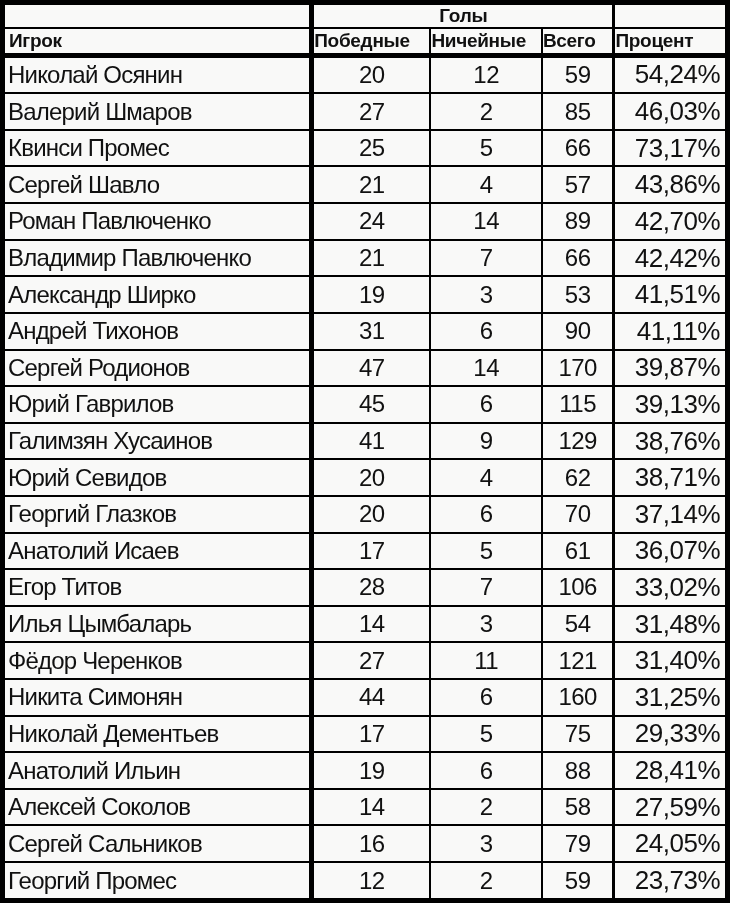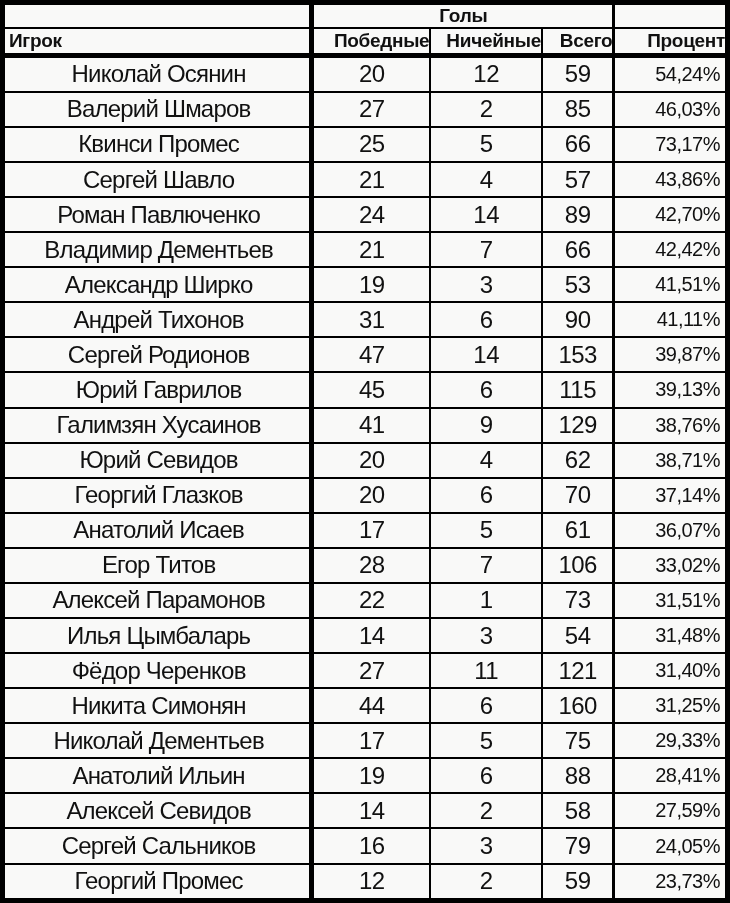--- a/index.html
+++ b/index.html
@@ -38,36 +38,36 @@
   tr.header-top { height: 25px; }
   tr.header-sub { height: 27px; }
 
   th {
     font-weight: bold;
     font-size: 19px;
     letter-spacing: -0.3px;
   }
   th.goals-span { text-align: center; }
   th.player-hdr { text-align: left; padding-left: 4px; margin-top: 47px; }
-  th.center-hdr { text-align: right; }
+  th.center-hdr { text-align: left; }
 
   td.player-cell {
-    text-align: center;
+    text-align: left;
     font-size: 24px;
     letter-spacing: -0.8px;
     padding-left: 3px;
   }
   td.num-cell {
     text-align: center;
     font-size: 24px;
     letter-spacing: -0.5px;
   }
   td.pct-cell {
     text-align: right;
-    font-size: 20px;
+    font-size: 26px;
     letter-spacing: -0.5px;
     padding-right: 5px;
   }
 </style>
 </head>
 <body>
 
 <table class="stats-table">
   <colgroup>
     <col style="width: 305px">
@@ -120,21 +120,21 @@
         <td class="pct-cell b-med-left">43,86%</td>
       </tr>
       <tr>
         <td class="player-cell">Роман Павлюченко</td>
         <td class="num-cell b-thick-left">24</td>
         <td class="num-cell">14</td>
         <td class="num-cell">89</td>
         <td class="pct-cell b-med-left">42,70%</td>
       </tr>
       <tr>
-        <td class="player-cell">Владимир Дементьев</td>
+        <td class="player-cell">Владимир Павлюченко</td>
         <td class="num-cell b-thick-left">21</td>
         <td class="num-cell">7</td>
         <td class="num-cell">66</td>
         <td class="pct-cell b-med-left">42,42%</td>
       </tr>
       <tr>
         <td class="player-cell">Александр Ширко</td>
         <td class="num-cell b-thick-left">19</td>
         <td class="num-cell">3</td>
         <td class="num-cell">53</td>
@@ -144,21 +144,21 @@
         <td class="player-cell">Андрей Тихонов</td>
         <td class="num-cell b-thick-left">31</td>
         <td class="num-cell">6</td>
         <td class="num-cell">90</td>
         <td class="pct-cell b-med-left">41,11%</td>
       </tr>
       <tr>
         <td class="player-cell">Сергей Родионов</td>
         <td class="num-cell b-thick-left">47</td>
         <td class="num-cell">14</td>
-        <td class="num-cell">153</td>
+        <td class="num-cell">170</td>
         <td class="pct-cell b-med-left">39,87%</td>
       </tr>
       <tr>
         <td class="player-cell">Юрий Гаврилов</td>
         <td class="num-cell b-thick-left">45</td>
         <td class="num-cell">6</td>
         <td class="num-cell">115</td>
         <td class="pct-cell b-med-left">39,13%</td>
       </tr>
       <tr>
@@ -190,27 +190,20 @@
         <td class="pct-cell b-med-left">36,07%</td>
       </tr>
       <tr>
         <td class="player-cell">Егор Титов</td>
         <td class="num-cell b-thick-left">28</td>
         <td class="num-cell">7</td>
         <td class="num-cell">106</td>
         <td class="pct-cell b-med-left">33,02%</td>
       </tr>
       <tr>
-        <td class="player-cell">Алексей Парамонов</td>
-        <td class="num-cell b-thick-left">22</td>
-        <td class="num-cell">1</td>
-        <td class="num-cell">73</td>
-        <td class="pct-cell b-med-left">31,51%</td>
-      </tr>
-      <tr>
         <td class="player-cell">Илья Цымбаларь</td>
         <td class="num-cell b-thick-left">14</td>
         <td class="num-cell">3</td>
         <td class="num-cell">54</td>
         <td class="pct-cell b-med-left">31,48%</td>
       </tr>
       <tr>
         <td class="player-cell">Фёдор Черенков</td>
         <td class="num-cell b-thick-left">27</td>
         <td class="num-cell">11</td>
@@ -232,21 +225,21 @@
         <td class="pct-cell b-med-left">29,33%</td>
       </tr>
       <tr>
         <td class="player-cell">Анатолий Ильин</td>
         <td class="num-cell b-thick-left">19</td>
         <td class="num-cell">6</td>
         <td class="num-cell">88</td>
         <td class="pct-cell b-med-left">28,41%</td>
       </tr>
       <tr>
-        <td class="player-cell">Алексей Севидов</td>
+        <td class="player-cell">Алексей Соколов</td>
         <td class="num-cell b-thick-left">14</td>
         <td class="num-cell">2</td>
         <td class="num-cell">58</td>
         <td class="pct-cell b-med-left">27,59%</td>
       </tr>
       <tr>
         <td class="player-cell">Сергей Сальников</td>
         <td class="num-cell b-thick-left">16</td>
         <td class="num-cell">3</td>
         <td class="num-cell">79</td>

